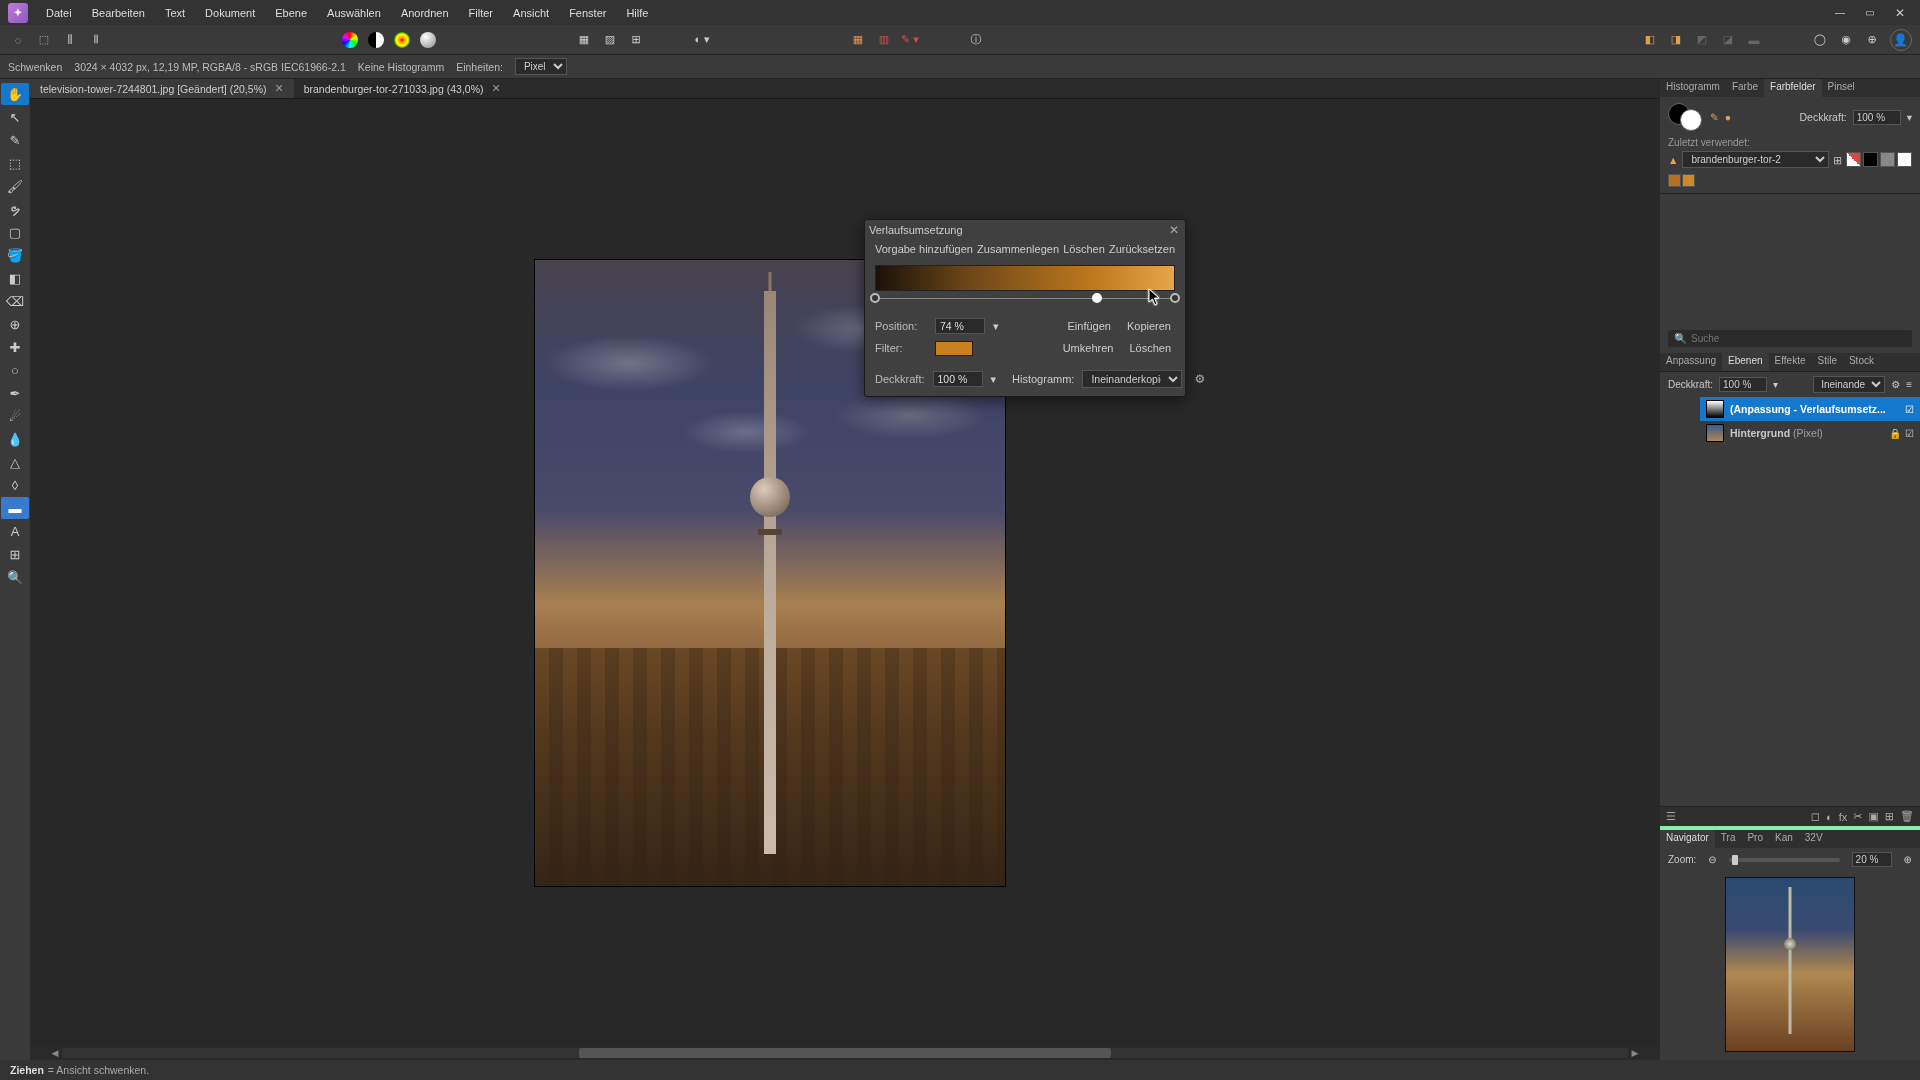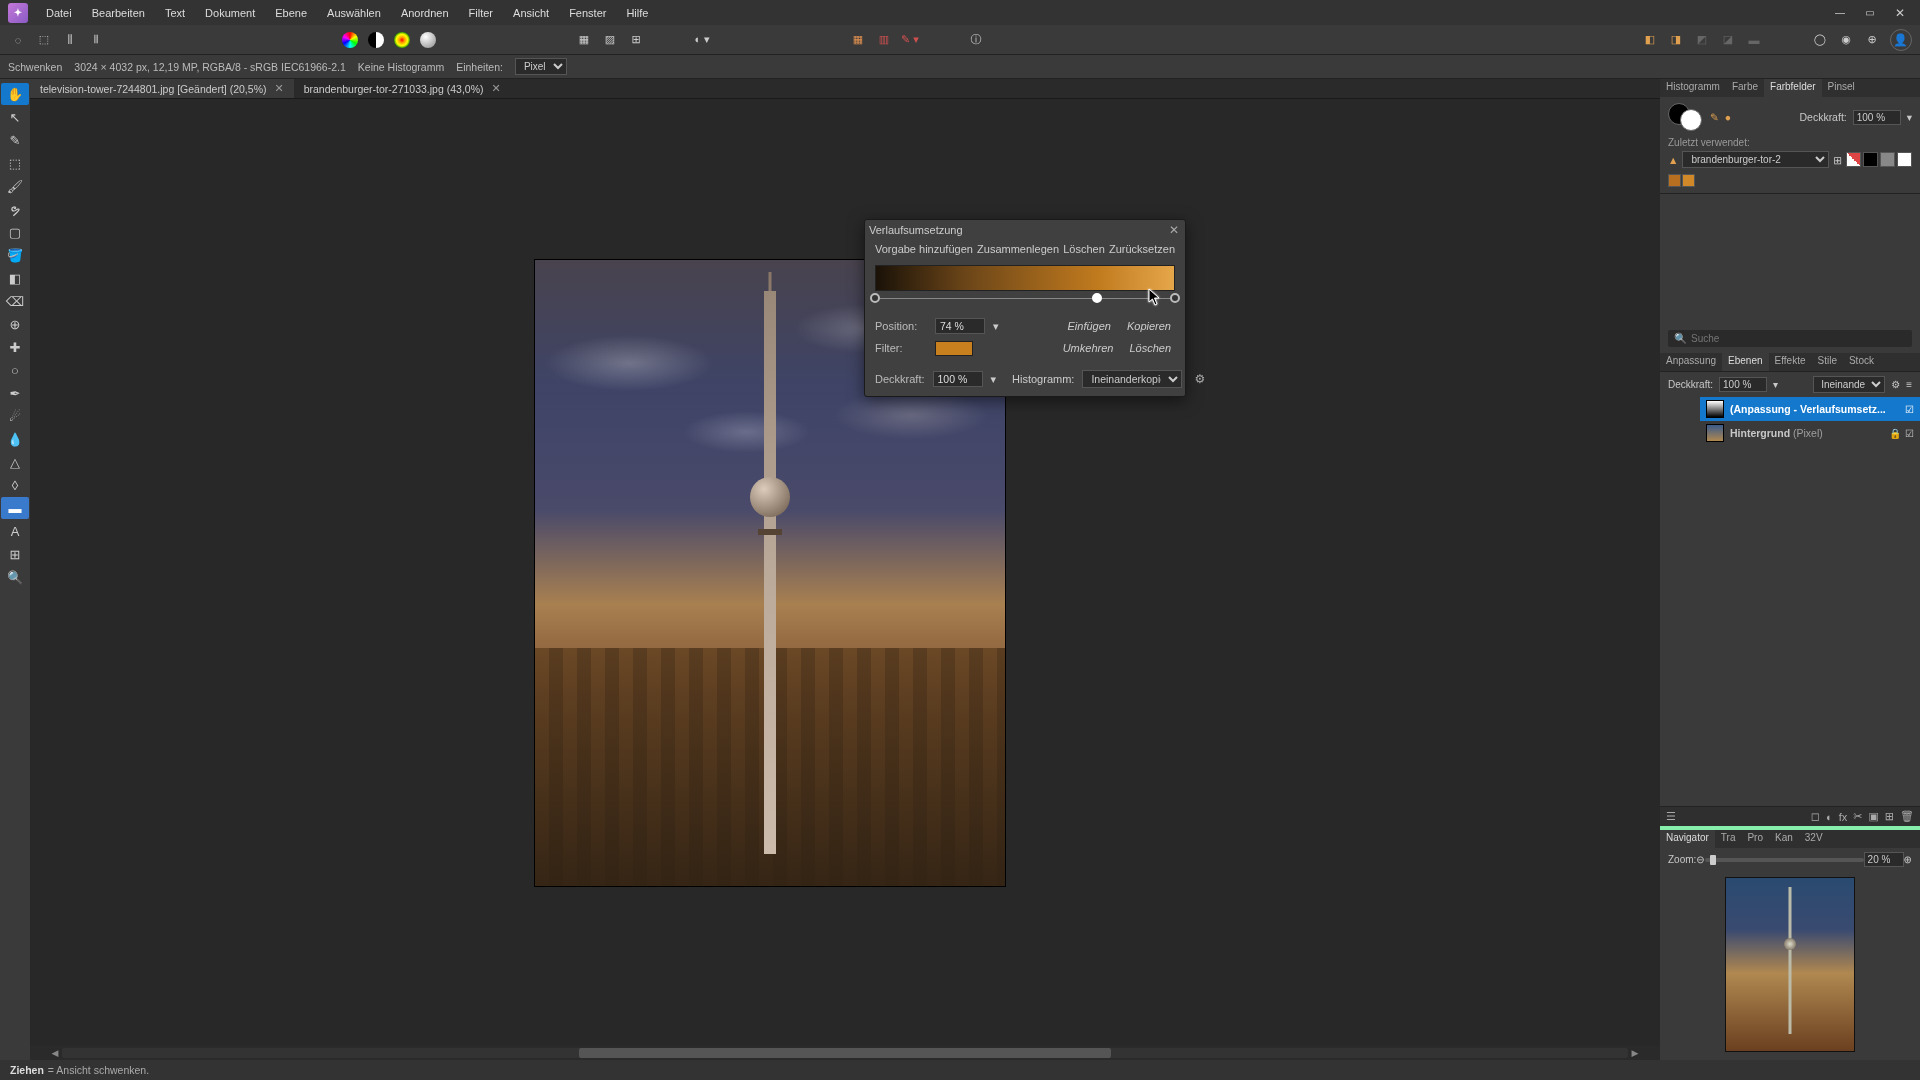--- a/index.html
+++ b/index.html
@@ -92,21 +92,21 @@
 .layers-list{flex:1;overflow:auto;padding-left:40px;}
 .layer{display:flex;align-items:center;padding:3px 6px;gap:6px;}
 .layer.sel{background:#1478cc;color:#fff;}
 .layer-thumb{width:18px;height:18px;background:#888;border:1px solid #000;flex-shrink:0;}
 .layer-name{flex:1;white-space:nowrap;overflow:hidden;text-overflow:ellipsis;font-size:10.5px;}
 .layer-icons{display:flex;gap:3px;font-size:10px;}
 .layer-footer{height:20px;background:#2f2f2f;display:flex;align-items:center;padding:0 6px;gap:6px;font-size:11px;color:#aaa;border-top:1px solid #222;}
 .lf-spacer{flex:1;}
 
 .nav-panel{border-top:4px solid #86efac;}
-.nav-opts{display:flex;align-items:center;gap:0;padding:4px 8px;font-size:10px;}
+.nav-opts{display:flex;align-items:center;gap:12px;padding:4px 8px;font-size:10px;}
 .zoom-slider{flex:1;height:4px;background:#555;position:relative;border-radius:2px;}
 .zoom-thumb{position:absolute;left:3%;top:-3px;width:6px;height:10px;background:#ccc;border-radius:1px;}
 .nav-preview{margin:6px auto 8px;width:130px;height:175px;background:linear-gradient(to bottom,#2a4a70 0%,#3a4a70 30%,#b08850 55%,#6a4020 100%);border:1px solid #111;position:relative;}
 .nav-preview .mt{position:absolute;left:50%;top:5%;bottom:10%;width:3px;background:#bba;transform:translateX(-50%);}
 .nav-preview .mb{position:absolute;left:50%;top:38%;width:12px;height:12px;background:radial-gradient(#ddc,#654);border-radius:50%;transform:translate(-50%,-50%);}
 
 
 .statusbar{height:20px;background:#333;display:flex;align-items:center;padding:0 10px;font-size:10.5px;color:#aaa;gap:4px;}
 .statusbar b{color:#ddd;}
 
@@ -117,21 +117,21 @@
 .dlg-links{display:flex;justify-content:space-between;padding:3px 10px 6px;font-size:11px;}
 .dlg-links span{cursor:default;}
 .gradient-strip{margin:4px 10px 2px;height:26px;background:linear-gradient(to right,#1a1208 0%, #6b4518 30%, #c07a1e 74%, #e6a64a 100%);border:1px solid #222;position:relative;}
 .grad-handles{position:relative;margin:0 10px 10px;height:12px;}
 .grad-line{position:absolute;left:0;right:0;top:5px;height:1px;background:#888;}
 .grad-stop{position:absolute;top:0;width:10px;height:10px;border-radius:50%;background:#333;border:2px solid #bbb;transform:translateX(-50%);}
 .grad-stop.sel{background:#fff;border-color:#fff;}
 .dlg-row{display:flex;align-items:center;padding:3px 10px;gap:8px;}
 .dlg-row .lab{width:52px;color:#bbb;}
 .dlg-row .spacer{flex:1;}
-.btn-link{color:#ccc;cursor:default;padding:2px 4px;font-style:italic;}
+.btn-link{color:#ccc;cursor:default;padding:2px 4px;}
 .num-field{background:#2a2a2a;border:1px solid #555;color:#ddd;padding:1px 4px;width:50px;font-size:10.5px;}
 .color-field{width:38px;height:15px;background:#c8801e;border:1px solid #222;}
 .blend-select{background:#2a2a2a;border:1px solid #555;color:#ccc;padding:1px 4px;font-size:10.5px;width:100px;}
 .gear{color:#aaa;font-size:12px;margin-left:4px;}
 
 
 .cursor{position:absolute;left:1148px;top:288px;width:14px;height:18px;pointer-events:none;z-index:1000;}
 .cursor svg{filter:drop-shadow(0 0 1px #fff);}
 
 

